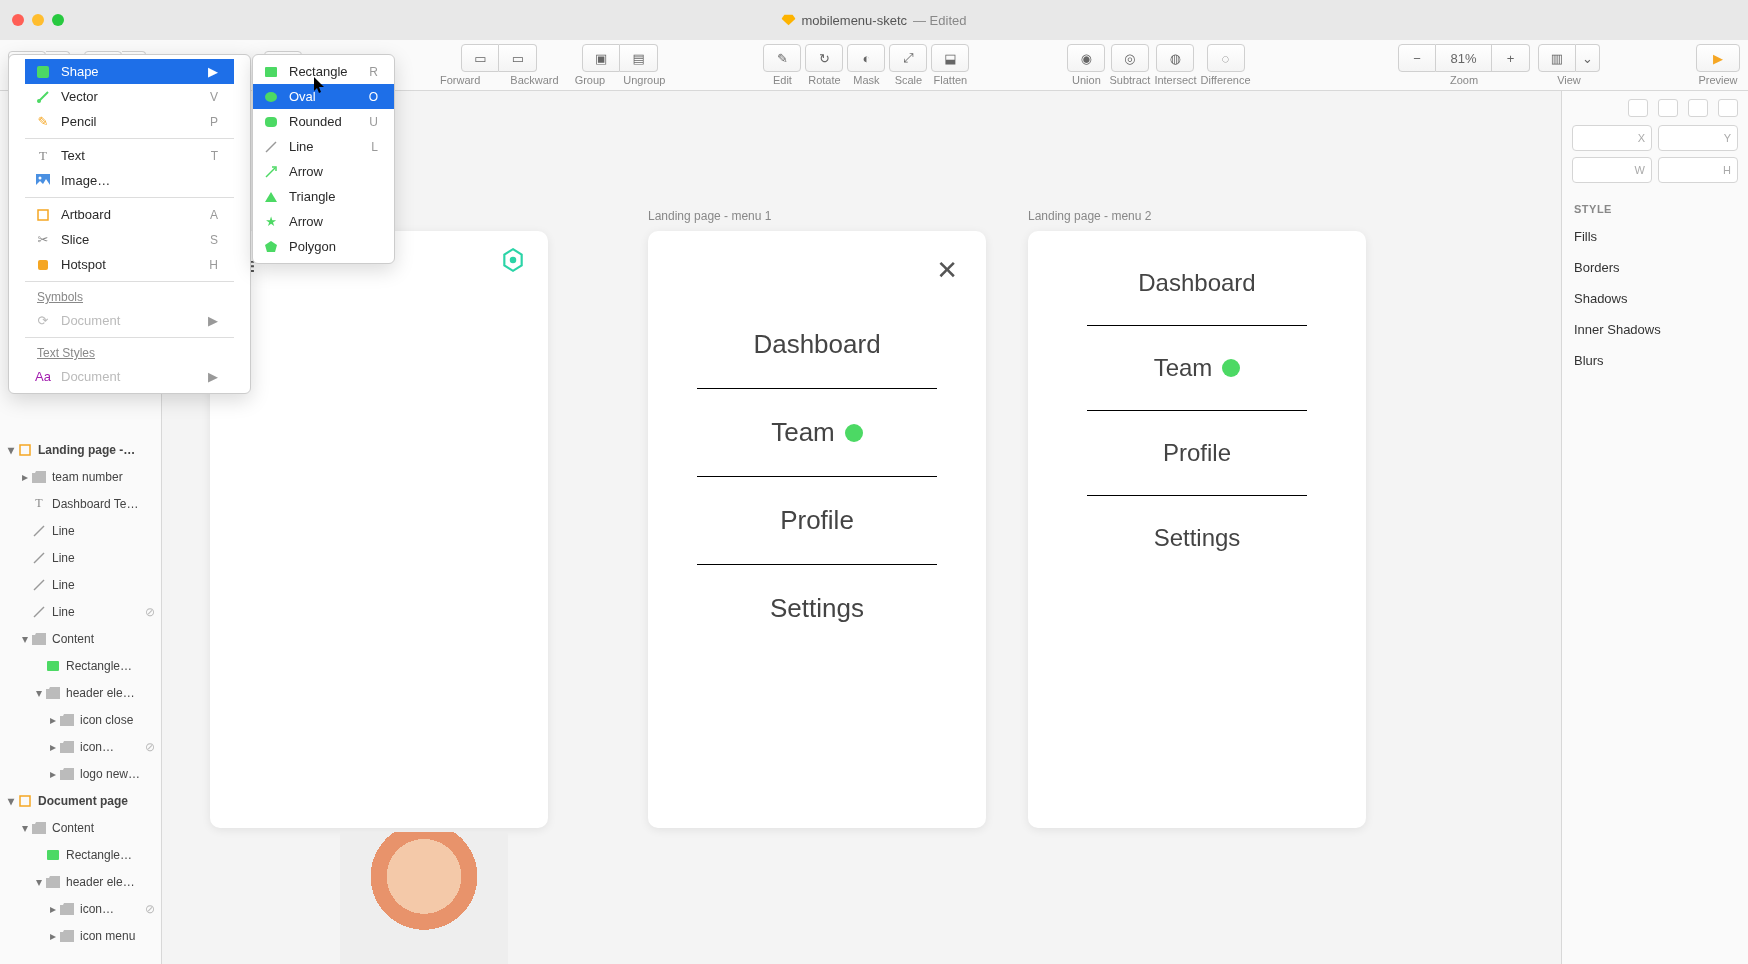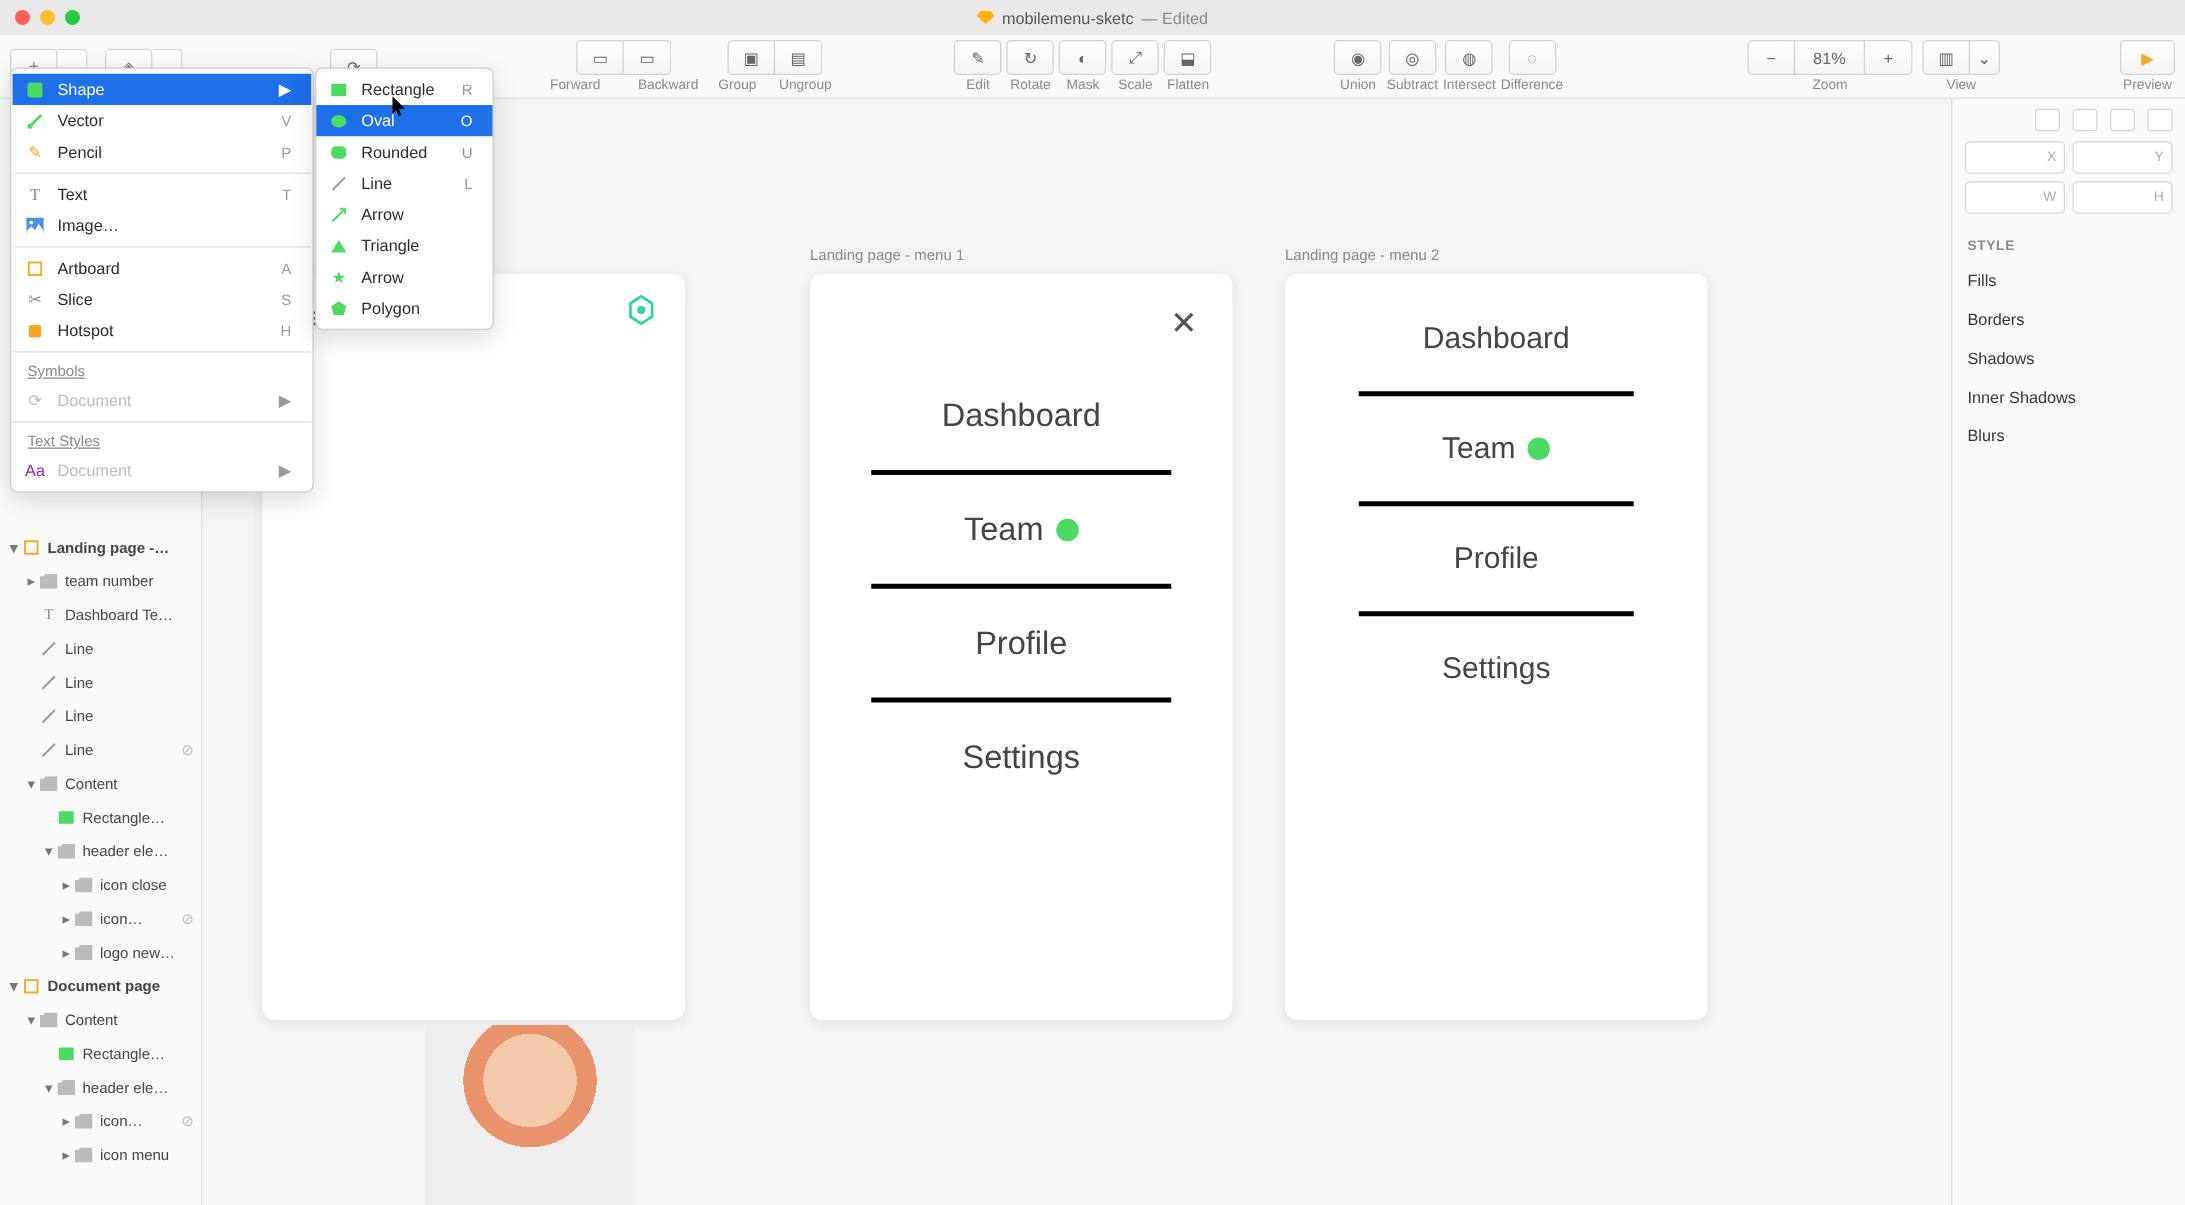--- a/index.html
+++ b/index.html
@@ -1,19 +1,19 @@
 <!DOCTYPE html>
 <html><head>
 <meta charset="utf-8">
 <style>
 * { margin: 0; padding: 0; box-sizing: border-box; }
 html, body { width: 1748px; height: 964px; overflow: hidden; font-family: -apple-system, BlinkMacSystemFont, "Helvetica Neue", sans-serif; font-size: 13px; background: #f0f0f0; }
 
 
-.titlebar { height: 28px; background: #e8e8e8; display: flex; align-items: center; position: relative; }
+.titlebar { height: 40px; background: #e8e8e8; display: flex; align-items: center; position: relative; }
 .traffic-lights { display: flex; gap: 8px; padding-left: 12px; }
 .tl { width: 12px; height: 12px; border-radius: 50%; }
 .tl.red { background: #ff5f56; } .tl.yellow { background: #ffbd2e; } .tl.green { background: #27c93f; }
 .doc-title { position: absolute; left: 50%; transform: translateX(-50%); color: #555; display: flex; align-items: center; gap: 6px; }
 .doc-title .icon { width: 14px; height: 14px; }
 .doc-title .edited { color: #888; }
 
 
 .toolbar { height: 51px; background: #fafafa; border-bottom: 1px solid #d8d8d8; display: flex; align-items: center; padding: 0 8px; gap: 4px; position: relative; }
 .tool-btn { width: 38px; height: 28px; border: 1px solid #d0d0d0; border-radius: 4px; background: linear-gradient(#fff,#f4f4f4); display: flex; align-items: center; justify-content: center; color: #666; }
@@ -25,21 +25,21 @@
 .tool-group .tool-btns .tool-btn:not(:last-child){ border-top-right-radius: 0; border-bottom-right-radius: 0;}
 .zoom-group { display:flex; align-items:center; gap: 8px; margin-left:auto;}
 
 
 .main { display: flex; height: calc(100% - 75px); }
 .left-panel { width: 162px; background: #fafafa; border-right: 1px solid #d8d8d8; overflow: hidden; position: relative; }
 .canvas-area { flex: 1; background: #f4f4f4; position: relative; }
 .right-panel { width: 187px; background: #fafafa; border-left: 1px solid #d8d8d8; position: relative; }
 
 
-.insert-menu { position: absolute; left: 8px; top: 54px; width: 243px; background: #fff; border: 1px solid #ccc; border-radius: 6px; box-shadow: 0 6px 20px rgba(0,0,0,.15); z-index: 100; padding: 4px 1px; }
+.insert-menu { position: absolute; left: 8px; top: 54px; width: 243px; background: #fff; border: 1px solid #ccc; border-radius: 6px; box-shadow: 0 6px 20px rgba(0,0,0,.15); z-index: 100; padding: 4px 16px; }
 .menu-item { display: flex; align-items: center; padding: 4px 16px 4px 10px; height: 25px; color: #2a2a2a; }
 .menu-item.highlighted { background: #1e6fe8; color: #fff; }
 .menu-item .mi-icon { width: 16px; height: 16px; margin-right: 10px; display: inline-flex; align-items: center; justify-content: center; }
 .menu-item .mi-label { flex: 1; }
 .menu-item .mi-short { color: #999; font-size: 12px; }
 .menu-item.highlighted .mi-short { color: #fff; }
 .menu-sep { height: 1px; background: #ddd; margin: 4px 0; }
 .menu-header { padding: 4px 12px; color: #888; font-size: 12px; text-decoration: underline; }
 .menu-item.disabled { color: #bbb; }
 .menu-item .arrow { color: #999; }
@@ -62,21 +62,21 @@
 .insp-field { height: 26px; border: 1px solid #d5d5d5; border-radius: 4px; background: #fff; display: flex; align-items: center; justify-content: flex-end; padding-right: 6px; font-size: 11px; color:#aaa;}
 .insp-section-title { padding: 10px 12px 6px; font-size: 11px; color: #888; font-weight:600; letter-spacing:.5px;}
 .insp-row { padding: 8px 12px; color:#333; font-size:13px;}
 
 
 .artboard { position: absolute; background: #fff; border-radius: 10px; box-shadow: 0 2px 10px rgba(0,0,0,.08);}
 .ab-label { position: absolute; top: -22px; left: 0; font-size: 12px; color: #888; }
 .hex-logo { width: 26px; height: 26px; }
 .menu-card { display:flex; flex-direction:column; align-items:center; padding-top: 70px;}
 .menu-card .close-x { position:absolute; top: 24px; right: 28px; color:#555; font-size: 26px;}
-.menu-entry { font-size: 26px; color:#444; margin: 28px 0 0; display:flex; align-items:center; gap:10px; padding-bottom: 28px; border-bottom: 4px solid #000000; width: 240px; justify-content:center;}
+.menu-entry { font-size: 26px; color:#444; margin: 28px 0 0; display:flex; align-items:center; gap:10px; padding-bottom: 28px; border-bottom: 1px solid #000000; width: 240px; justify-content:center;}
 .menu-entry:last-child{ border-bottom:none;}
 .badge { width: 18px; height: 18px; border-radius: 50%; background:#4cd964; display:inline-block;}
 .ab2 .menu-entry { font-size: 24px; width: 220px;}
 
 
 .cursor-pointer { position:absolute; left: 313px; top: 77px; z-index:200; width:14px; height:18px;}
 
 
 .webcam { position: absolute; left: 178px; bottom: 0; width: 168px; height: 148px; border-radius: 4px; background: radial-gradient(circle at 50% 30%, #f4c9a9 0 28%, #e8936b 28% 40%, transparent 40%), #eee; }
 

